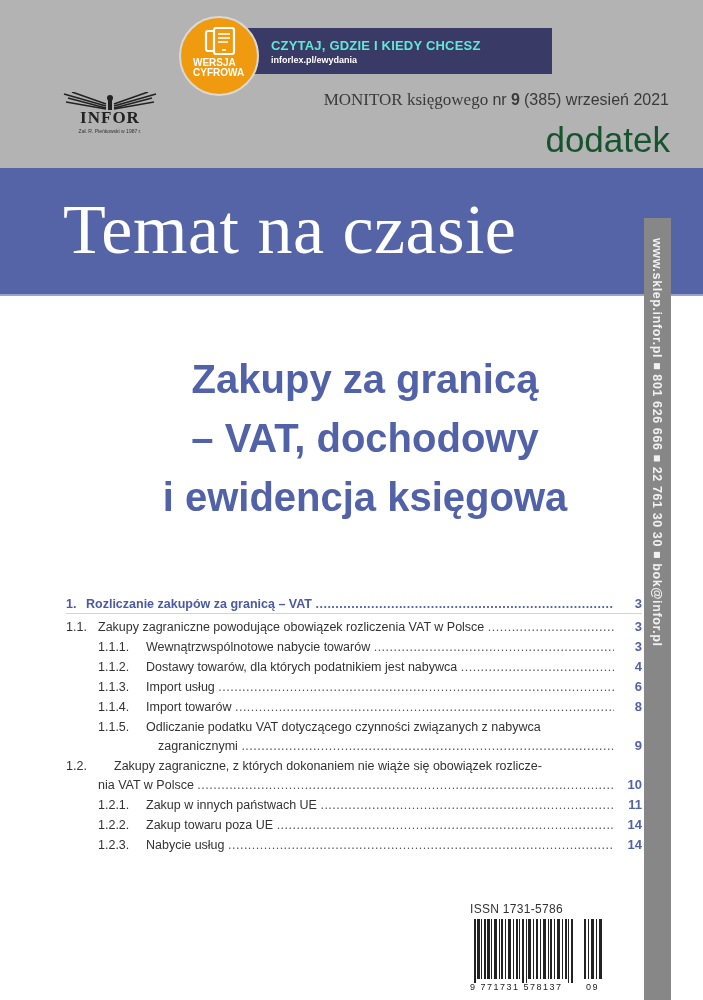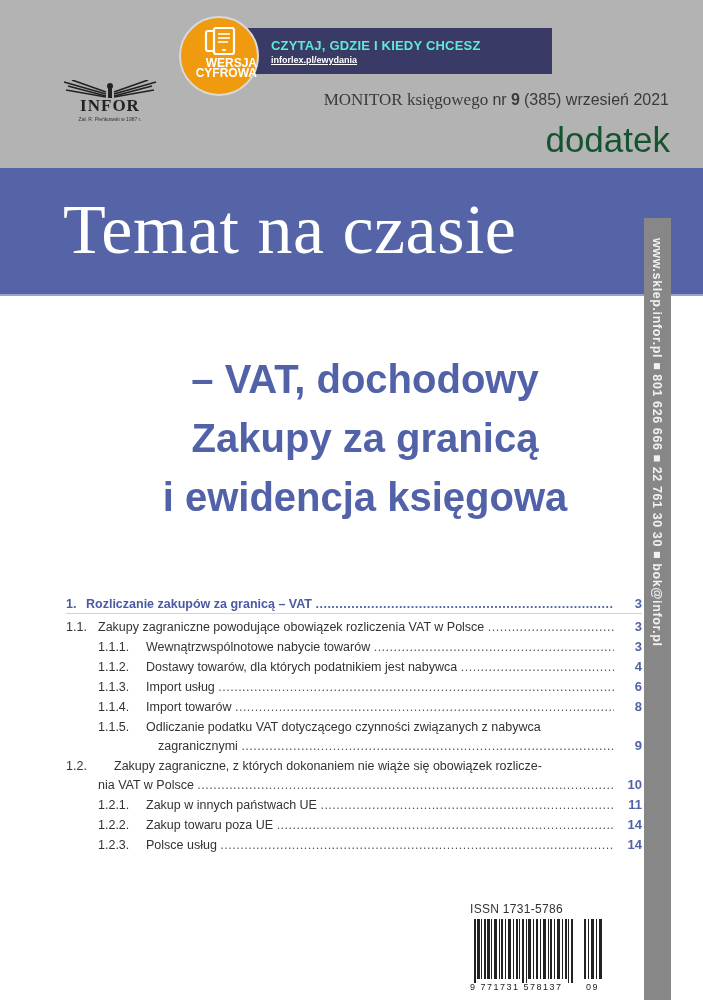--- a/index.html
+++ b/index.html
@@ -1,33 +1,33 @@
 <!DOCTYPE html>
 <html><head>
 <meta charset="utf-8">
 <style>
   * { box-sizing: border-box; margin: 0; padding: 0; }
   html, body { width: 703px; height: 1000px; overflow: hidden; background: #ffffff; }
   body { position: relative; font-family: "Liberation Sans", sans-serif; }
 
   .header { position: absolute; left: 0; top: 0; width: 703px; height: 168px; background: #b3b3b3; }
-  .logo { position: absolute; left: 58px; top: 76px; width: 104px; height: 50px; }
+  .logo { position: absolute; left: 58px; top: 88px; width: 104px; height: 50px; }
   .logo-wings { position: absolute; left: 4px; top: 4px; width: 96px; height: 18px; }
   .logo-name { position: absolute; left: 0; top: 20px; width: 104px; text-align: center;
     font-family: "Liberation Serif", serif; font-weight: bold; font-size: 17px; color: #222; letter-spacing: 1px; }
   .logo-sub { position: absolute; left: 0; top: 40px; width: 104px; text-align: center; font-size: 5px; color: #333; }
 
   .promo-bar { position: absolute; left: 240px; top: 28px; width: 312px; height: 46px; background: #3a3a66; }
   .promo-title { position: absolute; left: 31px; top: 10px; font-size: 13px; font-weight: bold; color: #5eead4; letter-spacing: 0.2px; white-space: nowrap; }
-  .promo-url { position: absolute; left: 31px; top: 27px; font-size: 9px; font-weight: bold; color: #ffffff; white-space: nowrap; text-decoration: underline; }
+  .promo-url { position: absolute; left: 31px; top: 27px; font-size: 9px; font-weight: bold; color: #ffffff; white-space: nowrap; }
   .digital-badge { position: absolute; left: 179px; top: 16px; width: 80px; height: 80px; border-radius: 50%;
     background: #f09a10; border: 2px solid #d9d9d9; }
   .badge-icon { position: absolute; left: 23px; top: 9px; width: 32px; height: 28px; }
-  .badge-text { position: absolute; left: 0; top: 40px; width: 76px; text-align: right; color: #fff;
-    font-size: 12px; font-weight: bold; line-height: 10px; }
+  .badge-text { position: absolute; left: 12px; top: 40px; width: 76px; text-align: left; color: #fff;
+    font-size: 10px; font-weight: bold; line-height: 10px; }
 
   .issue-line { position: absolute; right: 34px; top: 90px; font-size: 17px; color: #3a3a3a; white-space: nowrap;
     font-family: "Liberation Serif", serif; }
   .issue-line .sans { font-family: "Liberation Sans", sans-serif; font-size: 16px; }
   .issue-line b { font-family: "Liberation Sans", sans-serif; font-weight: bold; }
   .supplement { position: absolute; right: 33px; top: 120px; font-size: 35px; font-weight: normal; color: #14532d; }
 
   .banner { position: absolute; left: 0; top: 168px; width: 703px; height: 128px; background: #5464a6;
     border-bottom: 2px solid #9aa3d0; }
   .banner-title { position: absolute; left: 63px; top: 22px; font-family: "Liberation Serif", serif;
@@ -107,22 +107,22 @@
 </div>
 
 <div class="banner">
   <div class="banner-title">Temat na czasie</div>
 </div>
 
 <div class="side-strip"></div>
 <div class="side-text">www.sklep.infor.pl ■ 801 626 666 ■ 22 761 30 30 ■ bok@infor.pl</div>
 
 <div class="book-title">
+  <div>Zakupy za granicą</div>
   <div>– VAT, dochodowy</div>
-  <div>Zakupy za granicą</div>
   <div>i ewidencja księgowa</div>
 </div>
 
 <div class="toc">
   <div class="toc-row lvl0">
     <span class="num" style="left:0">1.</span>
     <span class="text" style="left:20px;width:528px"><span>Rozliczanie zakupów za granicą – VAT</span> <span class="dots">................................................................................................................................................</span></span>
     <span class="page">3</span>
   </div>
   <div class="toc-row">
@@ -167,21 +167,21 @@
     <span class="text" style="left:80px;width:468px"><span>Zakup w innych państwach UE</span> <span class="dots">................................................................................................................................................</span></span>
     <span class="page">11</span>
   </div>
   <div class="toc-row">
     <span class="num" style="left:32px">1.2.2.</span>
     <span class="text" style="left:80px;width:468px"><span>Zakup towaru poza UE</span> <span class="dots">................................................................................................................................................</span></span>
     <span class="page">14</span>
   </div>
   <div class="toc-row">
     <span class="num" style="left:32px">1.2.3.</span>
-    <span class="text" style="left:80px;width:468px"><span>Polsce usług</span> <span class="dots">................................................................................................................................................</span></span>
+    <span class="text" style="left:80px;width:468px"><span>Nabycie usług</span> <span class="dots">................................................................................................................................................</span></span>
     <span class="page">14</span>
   </div>
 </div>
 
 <div class="issn">ISSN 1731-5786</div>
 <svg class="barcode" viewBox="0 0 140 72">
   <g fill="#222">
     <rect x="4" y="0" width="2" height="64"></rect>
       <rect x="7" y="0" width="3" height="60"></rect>
       <rect x="11" y="0" width="1" height="60"></rect>

